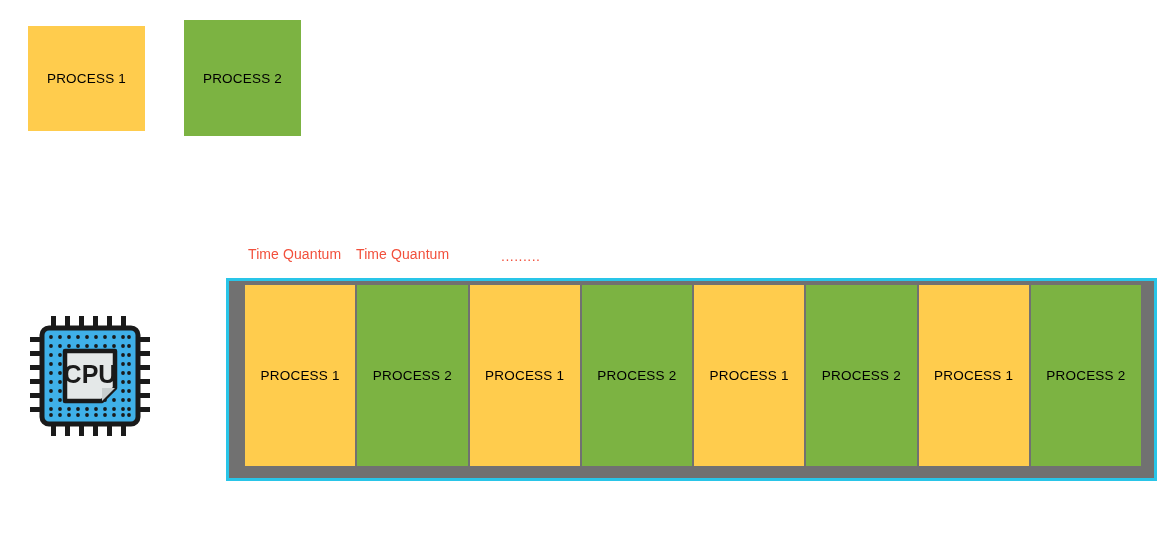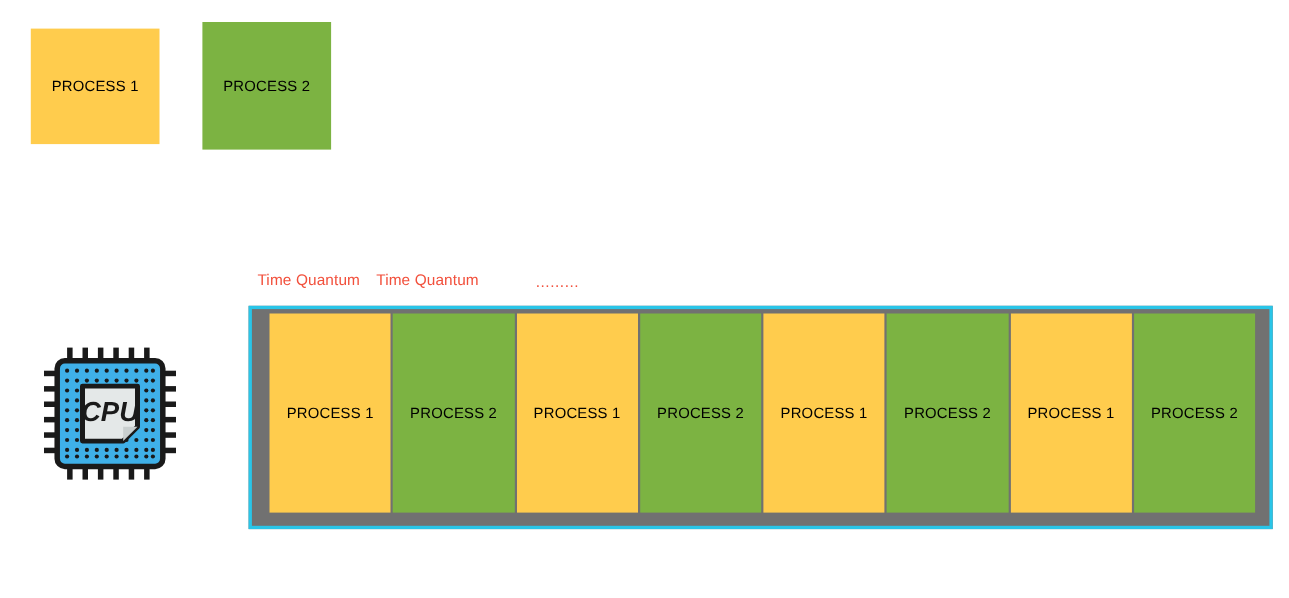--- a/index.html
+++ b/index.html
@@ -35,31 +35,30 @@
   #legend-box-1 {
     left: 184px; top: 20px;
     width: 117px; height: 116px;
     background: #7CB342;
   }
   .legend-label { pointer-events: none; }
 
   
   #cpu-icon {
     position: absolute;
-    left: 34px;
+    left: 24px;
     top: 310px;
     width: 132px;
     height: 132px;
-    font-style: italic;
   }
 
   
   #tq-row {
     position: absolute;
-    left: 229px;
+    left: 243px;
     top: 246px;
     height: 20px;
     width: 700px;
   }
   .tq-label {
     position: absolute;
     top: 0;
     color: #F2503C;
     font-size: 14px;
     white-space: nowrap;

